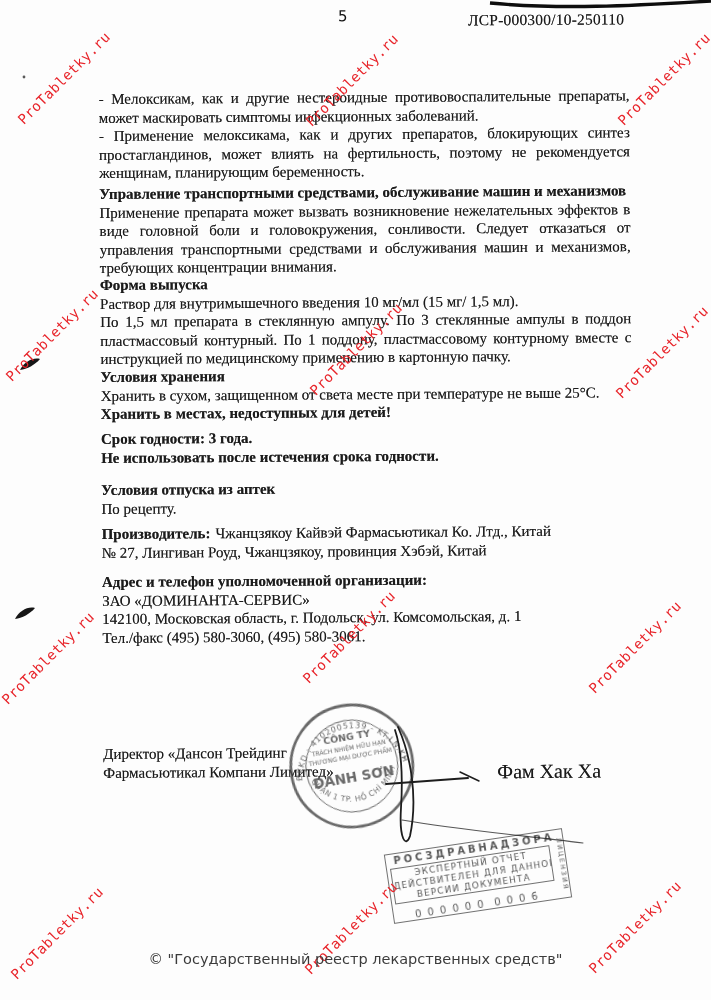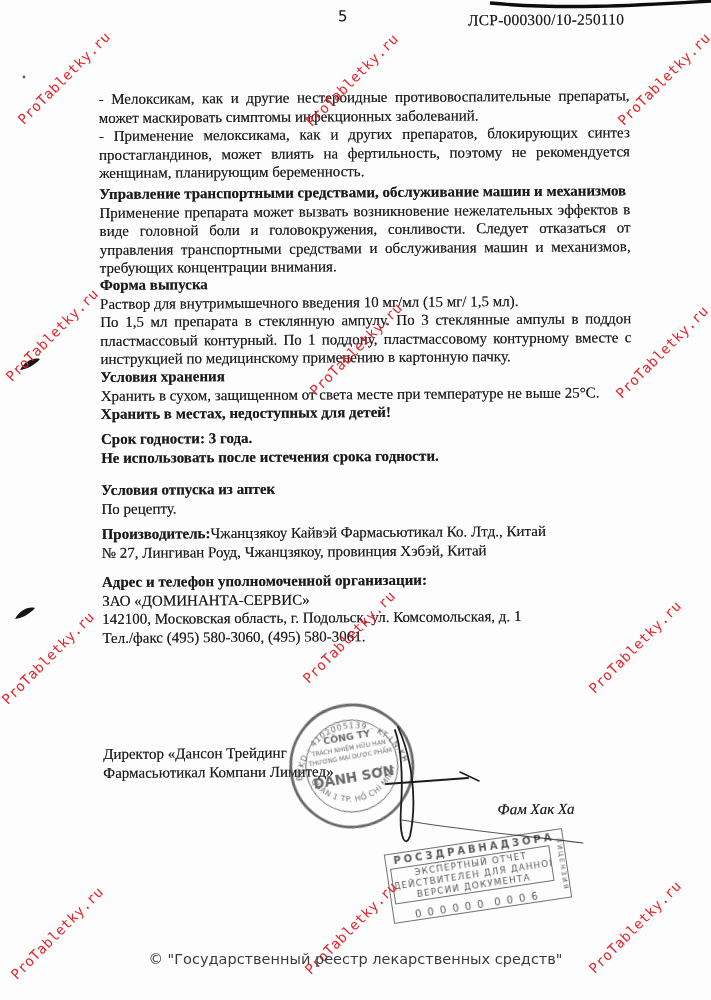--- a/index.html
+++ b/index.html
@@ -4,30 +4,30 @@
 <style>
   html,body{margin:0;padding:0;background:#888;}
   #page{position:relative;width:711px;height:1000px;background:#fdfdfd;overflow:hidden;
         font-family:"Liberation Serif",serif;color:#1b1b1b;}
   
   #scan-layer{position:absolute;inset:0;transform:rotate(-0.4deg);transform-origin:100px 300px;}
   .blk{position:absolute;left:100px;width:531px;font-size:15px;line-height:18.6px;
        text-shadow:0 0 .5px rgba(10,10,10,.6);}
   .blk p{margin:0;text-align:justify;}
   .blk .hd{font-weight:bold;}
-  .lbl{font-weight:bold;}
+  .lbl{font-weight:bold;margin-right:5px;}
   .nj p{text-align:left;}
   #page-number{position:absolute;left:340px;top:9px;font-family:"DejaVu Sans",sans-serif;
        font-size:15px;color:#111;}
   #doc-code{position:absolute;left:470px;top:14px;font-size:15.5px;letter-spacing:.2px;
        text-shadow:0 0 .5px rgba(10,10,10,.6);}
   #sig-left{position:absolute;left:100px;top:745px;width:250px;font-size:15px;line-height:18.6px;
        text-shadow:0 0 .5px rgba(10,10,10,.6);}
-  #sig-name{position:absolute;left:494px;top:804px;font-size:15px;
-       text-shadow:0 0 .5px rgba(10,10,10,.6);font-style:italic;}
+  #sig-name{position:absolute;left:494px;top:763px;font-size:20px;
+       text-shadow:0 0 .5px rgba(10,10,10,.6);}
   
   #round-stamp{position:absolute;left:282px;top:694px;transform:rotate(-10deg);}
   #round-stamp text{font-family:"DejaVu Sans",sans-serif;}
   #rect-stamp{position:absolute;left:388px;top:841px;width:178px;height:68px;
       border:1.5px solid rgba(70,70,70,.85);transform:rotate(-8.5deg);
       font-family:"DejaVu Sans",sans-serif;color:#474747;opacity:.9;filter:blur(.3px);}
   .rs-title{text-align:center;font-size:10px;font-weight:bold;letter-spacing:3px;margin-top:1px;white-space:nowrap;}
   .rs-box{position:absolute;left:3px;right:14px;top:14px;bottom:18px;
       border:1.2px solid rgba(70,70,70,.85);text-align:center;font-size:8.8px;
       letter-spacing:1.2px;line-height:10.8px;padding-top:1px;white-space:nowrap;overflow:hidden;}

